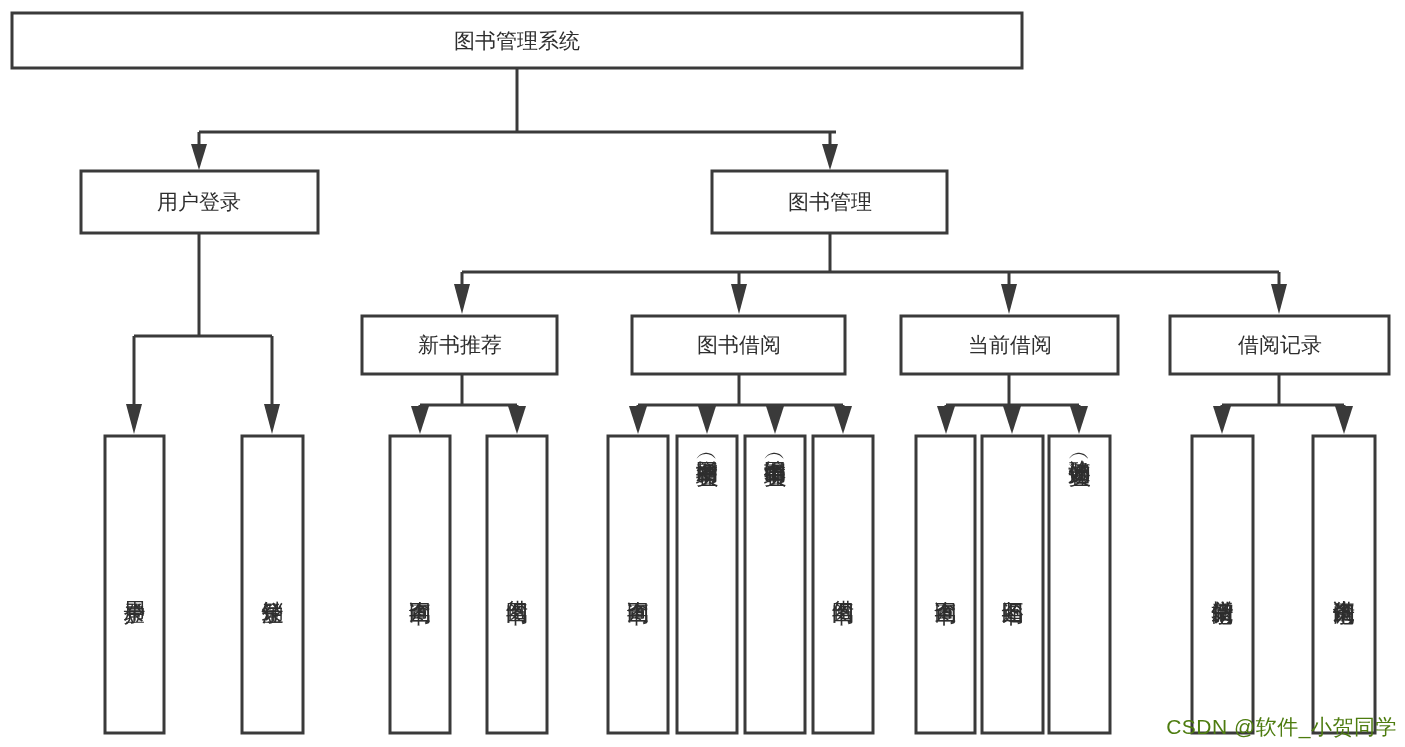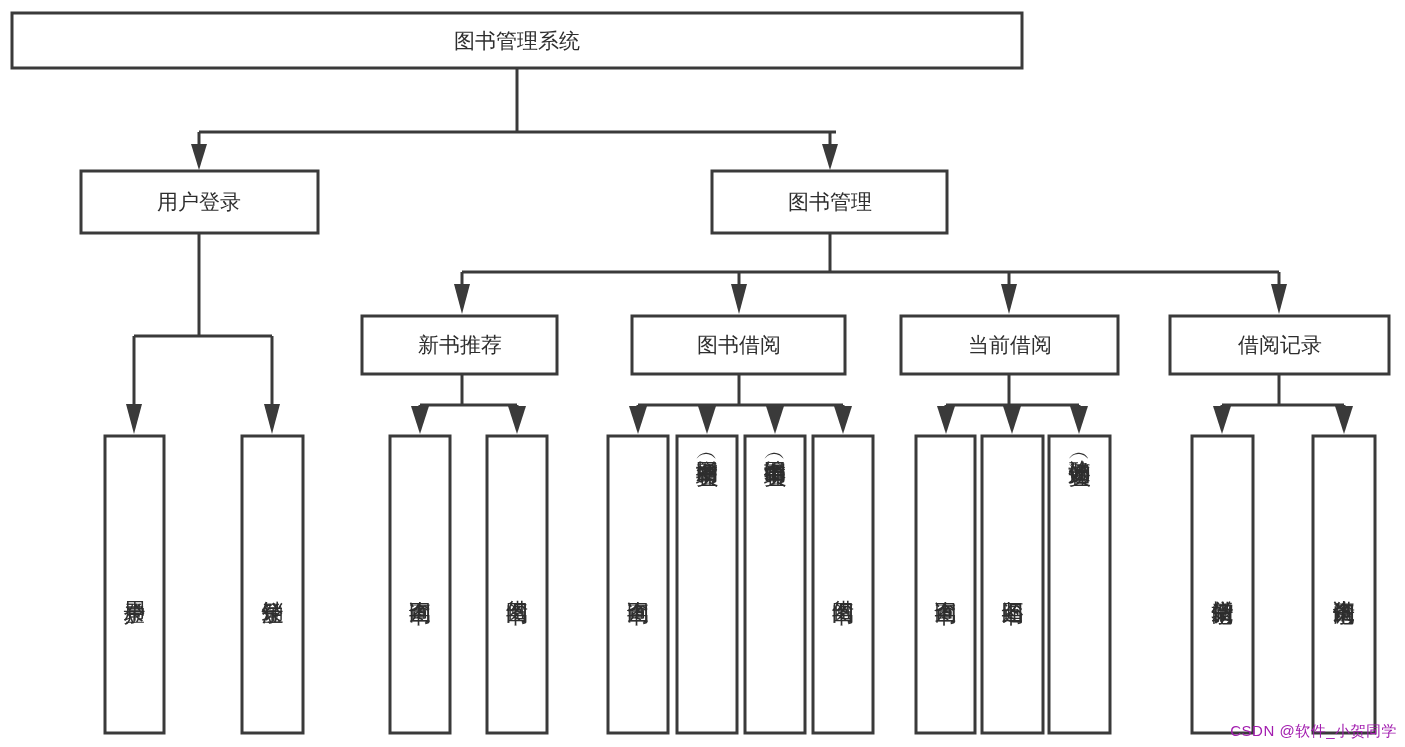--- a/index.html
+++ b/index.html
@@ -64,22 +64,22 @@
     color: #2e2e2e;
     letter-spacing: 1px;
     white-space: nowrap;
     text-align: center;
   }
   .watermark {
     position: absolute;
     right: 8px;
     bottom: 6px;
     font-family: "Liberation Sans", "DejaVu Sans", sans-serif;
-    font-size: 15px;
-    color: #a21caf;
+    font-size: 21px;
+    color: #4d7c0f;
     letter-spacing: 0.5px;
     white-space: nowrap;
   }
 </style>
 </head>
 <body>
 
 <div id="diagram-root">
 
   <svg id="flow-svg" viewBox="0 0 1405 747">

